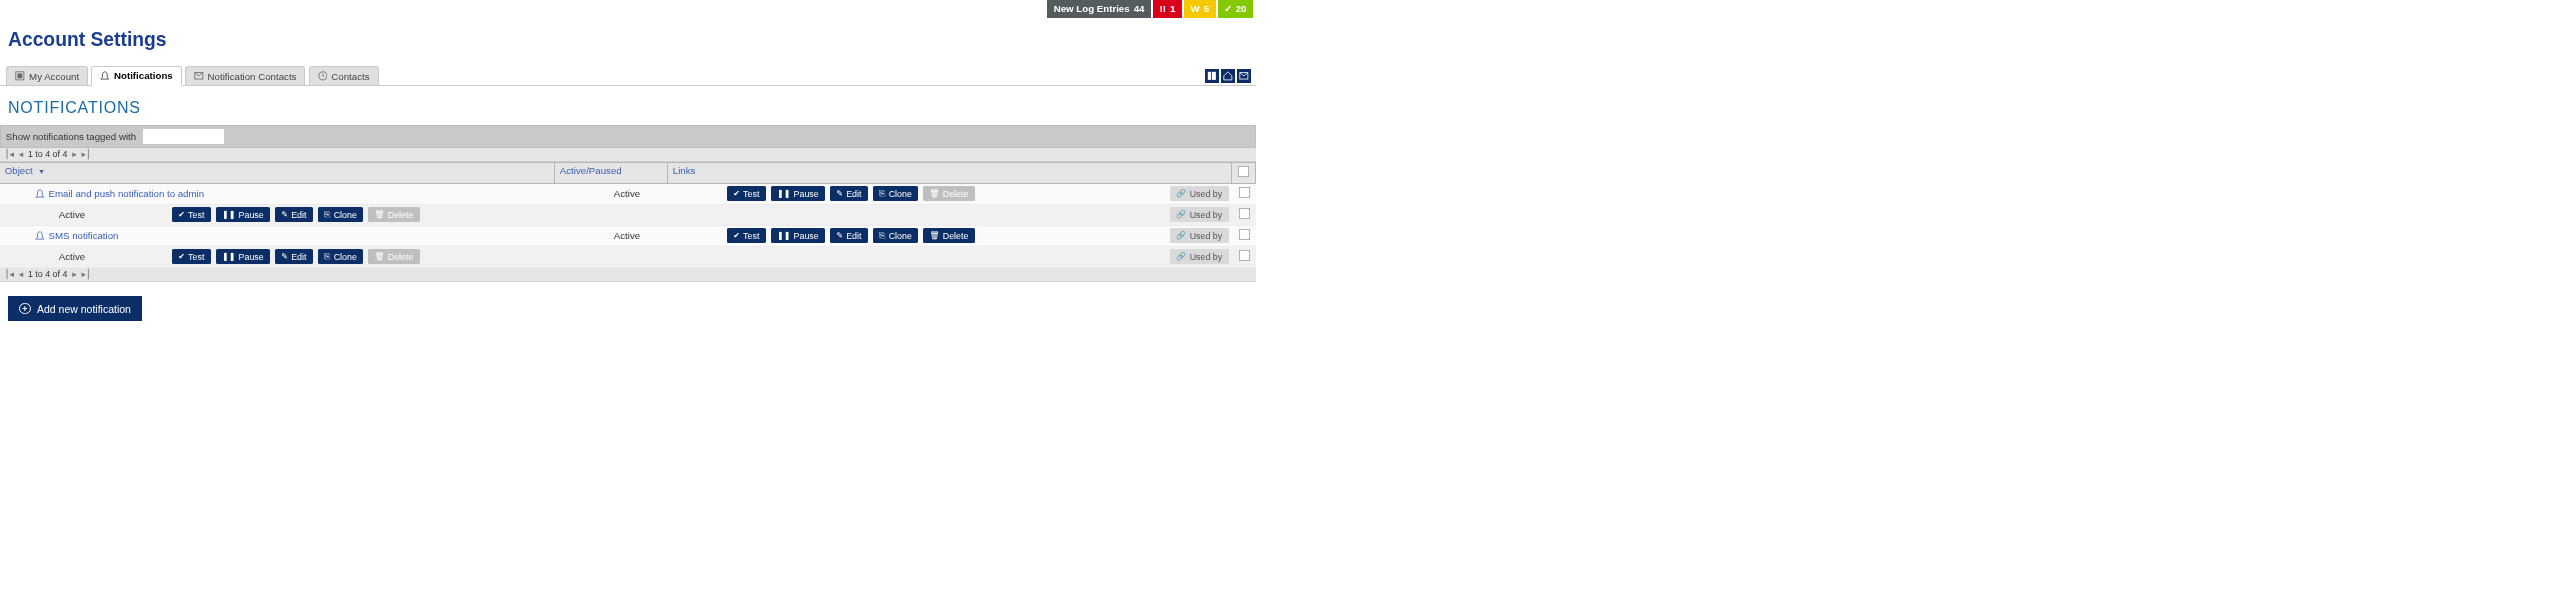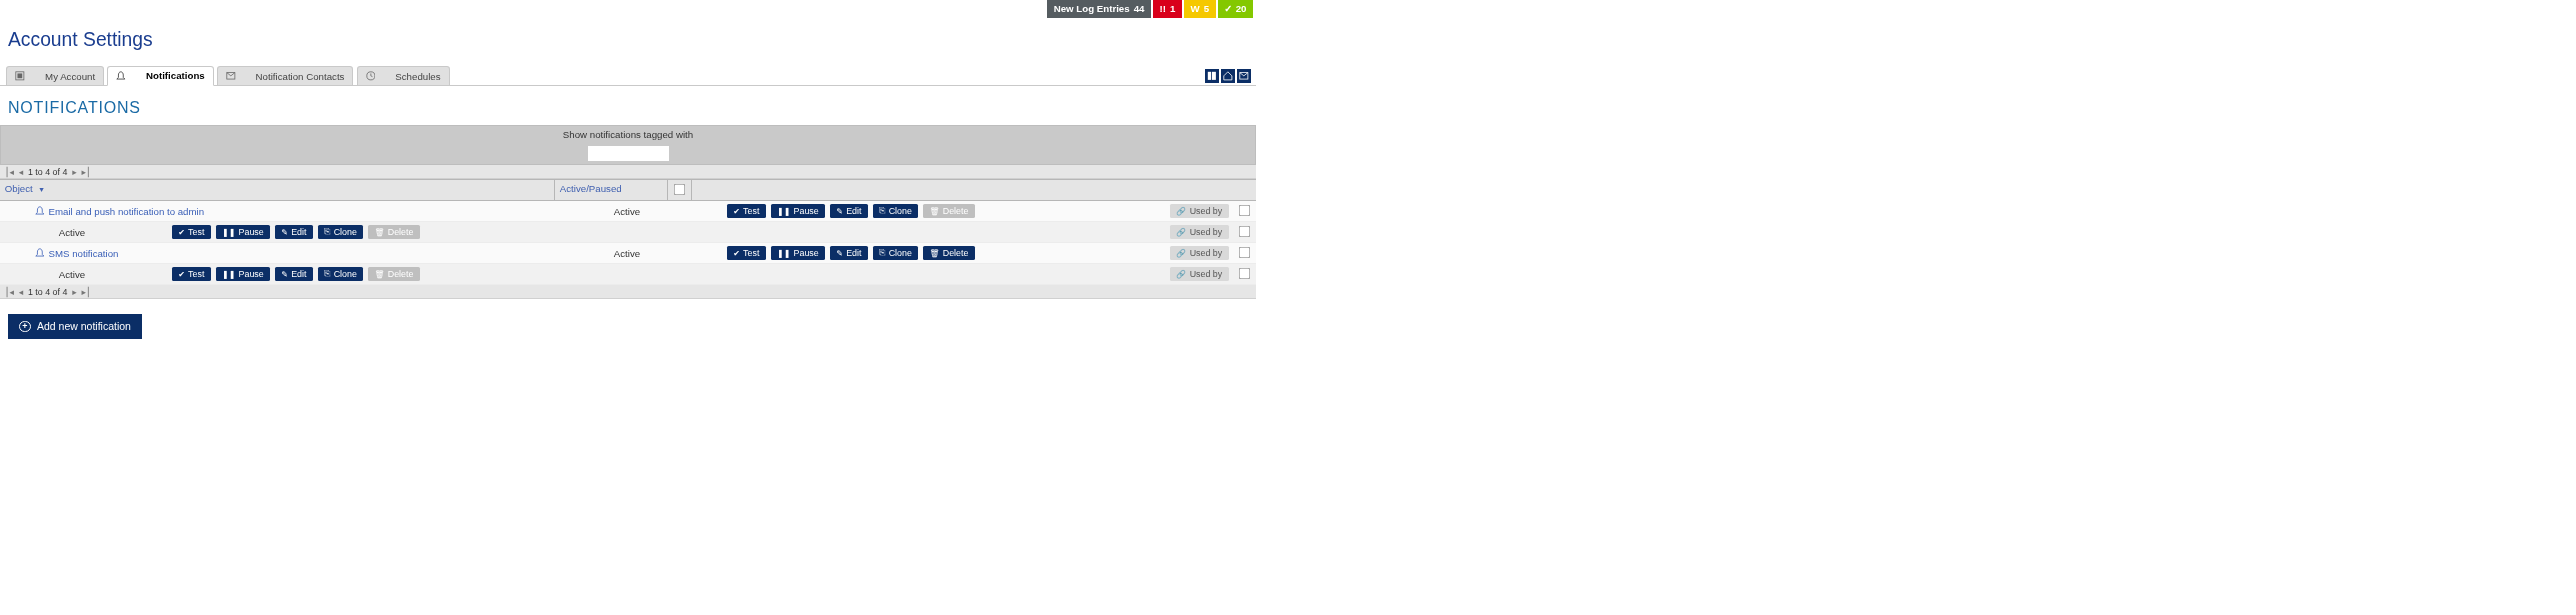--- a/index.html
+++ b/index.html
@@ -32,21 +32,21 @@
     .topbar .pill.log  { background: #555c60; }
     .topbar .pill.err  { background: #d9001b; font-weight: bold; }
     .topbar .pill.warn { background: #f5c800; font-weight: bold; }
     .topbar .pill.ok   { background: #84c800; font-weight: bold; }
     .topbar .pill .k   { margin-right: 4px; }
     .topbar .pill.ok .tick { margin-right: 3.2px; }
 
     
     h1.page-title {
       color: #1a3d8f;
-      font-weight: 400;
+      font-weight: 700;
       font-size: 19.3px;
       padding: 11.3px 8px 14.5px 8px;
     }
 
     
     .tabrow {
       display: flex;
       align-items: flex-end;
       border-bottom: 0.8px solid #c9c9c9;
       padding-left: 6.4px;
@@ -57,21 +57,21 @@
       border: 0.8px solid #c9c9c9;
       border-bottom: none;
       margin-right: 3.2px;
       padding: 3.2px 8px;
       font-size: 9.7px;
       color: #444;
       border-radius: 3.2px 3.2px 0 0;
       cursor: pointer;
       display: inline-flex;
       align-items: center;
-      gap: 20px;
+      gap: 4px;
     }
     .tabrow .tab.active {
       background: #fff;
       color: #000;
       font-weight: bold;
       position: relative;
       top: 0.8px;
       border-bottom: 0.8px solid #fff;
     }
     .tabrow .right-icons {
@@ -103,21 +103,20 @@
 
     
     .filterbar {
       background: #c9c9c9;
       padding: 3.2px 4.8px;
       display: flex;
       align-items: center;
       gap: 6.4px;
       font-size: 9.7px;
       border: 0.8px solid #bdbdbd;
-      flex-direction: column;
     }
     .filterbar input {
       border: 0.8px solid #fff;
       background: #fff;
       height: 14.5px;
       width: 81px;
       padding: 0 3.2px;
     }
 
     
@@ -264,21 +263,21 @@
     </span>
     <span>Notification Contacts</span>
   </div>
   <div class="tab">
     <span class="ico">
       <svg viewBox="0 0 12 12">
           <circle cx="6" cy="6" r="5" fill="none" stroke="#666"></circle>
           <path d="M6 3 L6 6 L8 7" fill="none" stroke="#666"></path>
         </svg>
     </span>
-    <span>Schedules</span>
+    <span>Contacts</span>
   </div>
 
   <div class="right-icons">
     <div class="sq">
       <svg width="9.7" height="9.7" viewBox="0 0 12 12">
           <rect x="1" y="1" width="4" height="10" fill="#fff"></rect>
           <rect x="6" y="1" width="5" height="10" fill="#fff"></rect>
         </svg>
     </div>
     <div class="sq">
@@ -313,20 +312,21 @@
   <span class="arrow">▸⎮</span>
 </div>
 
 
 <div class="thead">
   <div class="th col-obj">
     <span>Object</span>
     <span class="sort-caret">▼</span>
   </div>
   <div class="th col-state">Active/Paused</div>
+  <div class="th col-links">Links</div>
   <div class="th col-chk">
     <input type="checkbox" style="">
   </div>
 </div>
 
 
 <div id="rows">
     <div class="row">
       <div class="td obj">
         <span class="ico"><svg width="9.7" height="9.7" viewBox="0 0 12 12">

